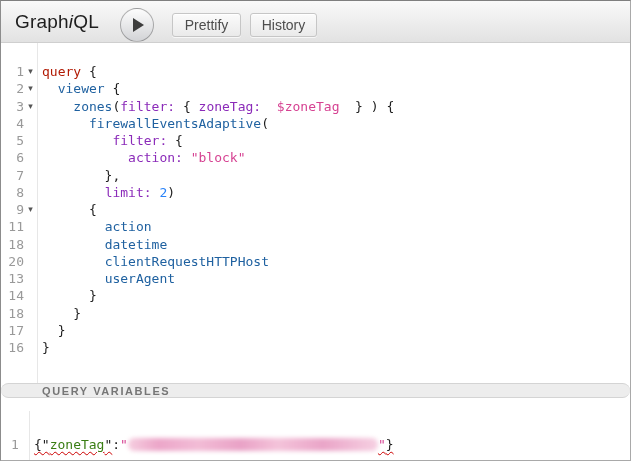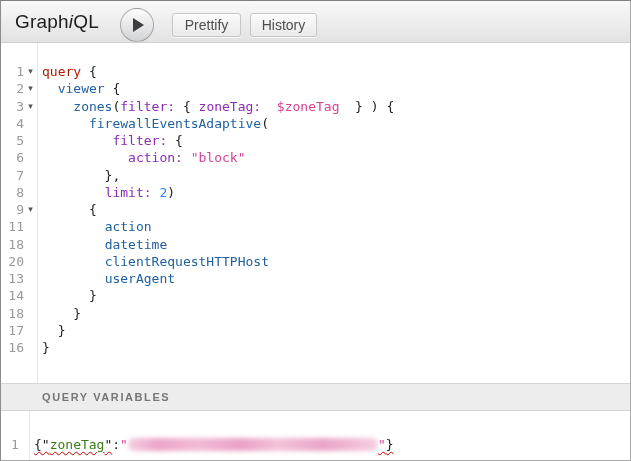--- a/index.html
+++ b/index.html
@@ -37,23 +37,23 @@
     color:#4d4d4d; font-size:14px;
     display:flex; align-items:center; justify-content:center;
     cursor:pointer; font-family:"Liberation Sans", sans-serif;
   }
   .tb-btn.prettify{left:171px; width:69px;}
   .tb-btn.history{left:249px; width:67px;}
   
   .mono{font-family:"DejaVu Sans Mono","Liberation Mono",monospace; font-size:13px;}
   .query-pane{position:absolute; top:42px; left:0; right:0; height:340px; background:#fff;}
   .vars-header{
-    position:absolute; top:382px; left:0; right:0; height:28px; box-sizing:border-box;
+    position:absolute; top:382px; left:0; right:0; height:15px; box-sizing:border-box;
     background:#ededed; border-top:1px solid #d4d4d4; border-bottom:1px solid #d4d4d4;
-    display:flex; align-items:center;
+    display:flex; align-items:center;border-radius:8px;
   }
   .vars-title{
     margin-left:41px; font-size:11px; font-weight:bold; letter-spacing:1.6px;
     color:#767676;
   }
   .vars-pane{position:absolute; top:410px; left:0; right:0; bottom:0; background:#fff;}
   .gutter{
     position:absolute; top:0; bottom:0; left:0; box-sizing:border-box;
     border-right:1px solid #e7e7e7; background:#fff;
   }

